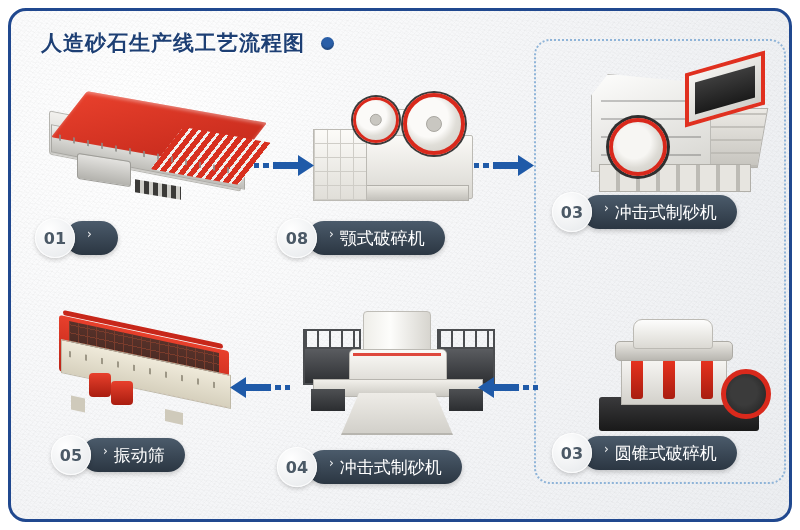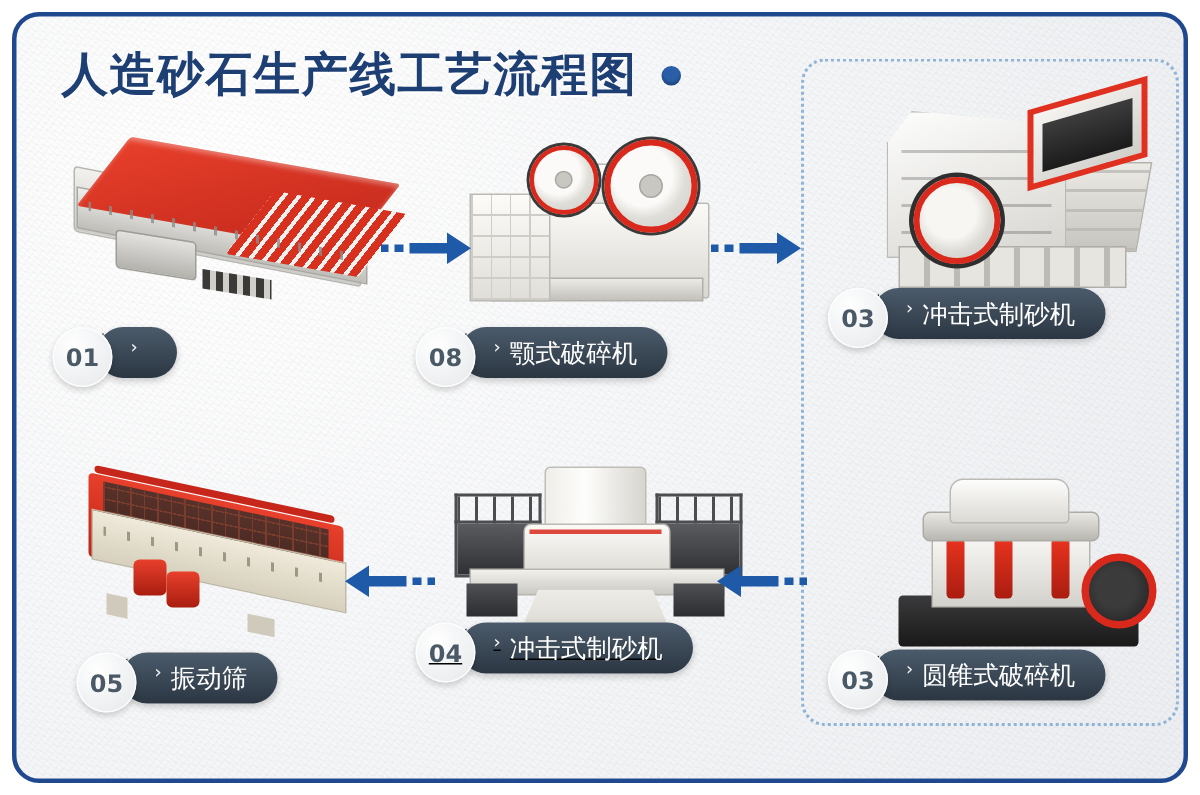--- a/index.html
+++ b/index.html
@@ -28,21 +28,21 @@
     background-image:
       repeating-linear-gradient(37deg, rgba(0,0,0,0.016) 0 1px, rgba(255,255,255,0) 1px 3px),
       repeating-linear-gradient(-51deg, rgba(0,0,0,0.014) 0 1px, rgba(255,255,255,0) 1px 4px),
       repeating-linear-gradient(8deg, rgba(0,0,0,0.010) 0 1px, rgba(255,255,255,0) 1px 5px);
     pointer-events:none;
   }
 
   
   .title-wrap{position:absolute;left:30px;top:18px;display:flex;align-items:center;gap:16px;}
   .title{
-    font-size:31px;font-weight:bold;color:#1d3f74;letter-spacing:1px;
+    font-size:21px;font-weight:bold;color:#1d3f74;letter-spacing:1px;
     font-family:"DejaVu Sans","Liberation Sans",sans-serif;
     text-shadow:0 1px 0 rgba(255,255,255,.9);
     white-space:nowrap;
   }
   .title-dot{width:13px;height:13px;border-radius:50%;background:#2a5fa8;box-shadow:inset 0 -2px 2px rgba(0,0,0,.25);}
 
   
   .dashed-group{
     position:absolute;left:523px;top:28px;width:252px;height:445px;
     border:2px dotted #8fb4d8;border-radius:16px;
@@ -128,21 +128,21 @@
       linear-gradient(180deg,#58322a,#3e241e);}
   .vs-side{position:absolute;left:18px;top:46px;width:168px;height:32px;background:linear-gradient(180deg,#efeada,#d6d0bd);transform:skewY(12deg);border:1px solid #bfb9a7;}
   .vs-side-dots{position:absolute;left:26px;top:56px;width:150px;height:6px;transform:skewY(12deg);background:repeating-linear-gradient(90deg,#8b8574 0 2px,transparent 2px 16px);opacity:.8;}
   .vs-motor1{position:absolute;left:46px;top:62px;width:22px;height:24px;background:linear-gradient(180deg,#e8402c,#a91d10);border-radius:4px;}
   .vs-motor2{position:absolute;left:68px;top:70px;width:22px;height:24px;background:linear-gradient(180deg,#e8402c,#a91d10);border-radius:4px;}
   .vs-foot1{position:absolute;left:28px;top:86px;width:14px;height:14px;background:#cfcabb;transform:skewY(12deg);}
   .vs-foot2{position:absolute;left:122px;top:100px;width:18px;height:12px;background:#cfcabb;transform:skewY(12deg);}
   .vs-rail{position:absolute;left:20px;top:16px;width:160px;height:5px;background:#c7271a;transform:skewY(12deg);border-radius:3px;}
 
   
-  .label{position:absolute;display:flex;height:40px;}
+  .label{position:absolute;display:flex;align-items:center;height:40px;}
   .num{
     width:40px;height:40px;border-radius:50%;
     background:radial-gradient(circle at 35% 30%,#ffffff,#eceef0 70%,#dfe2e5);
     box-shadow:0 2px 4px rgba(0,0,0,.18), inset 0 0 0 1px rgba(255,255,255,.8);
     display:flex;align-items:center;justify-content:center;
     font-size:16px;font-weight:bold;color:#4b5966;
     font-family:"DejaVu Sans","Liberation Sans",sans-serif;
     position:relative;z-index:3;
   }
   .pill{
@@ -320,21 +320,21 @@
     </div>
 
     <div class="label" style="left:541px;top:422px;">
       <div class="num">03</div>
       <div class="pill">
         <span class="chev">›</span>
         <span>圆锥式破碎机</span>
       </div>
     </div>
 
-    <div class="label" style="left:266px;top:404px;text-decoration:underline;">
+    <div class="label" style="left:266px;top:436px;">
       <div class="num">04</div>
       <div class="pill">
         <span class="chev">›</span>
         <span>冲击式制砂机</span>
       </div>
     </div>
 
     <div class="label" style="left:40px;top:424px;">
       <div class="num">05</div>
       <div class="pill">

